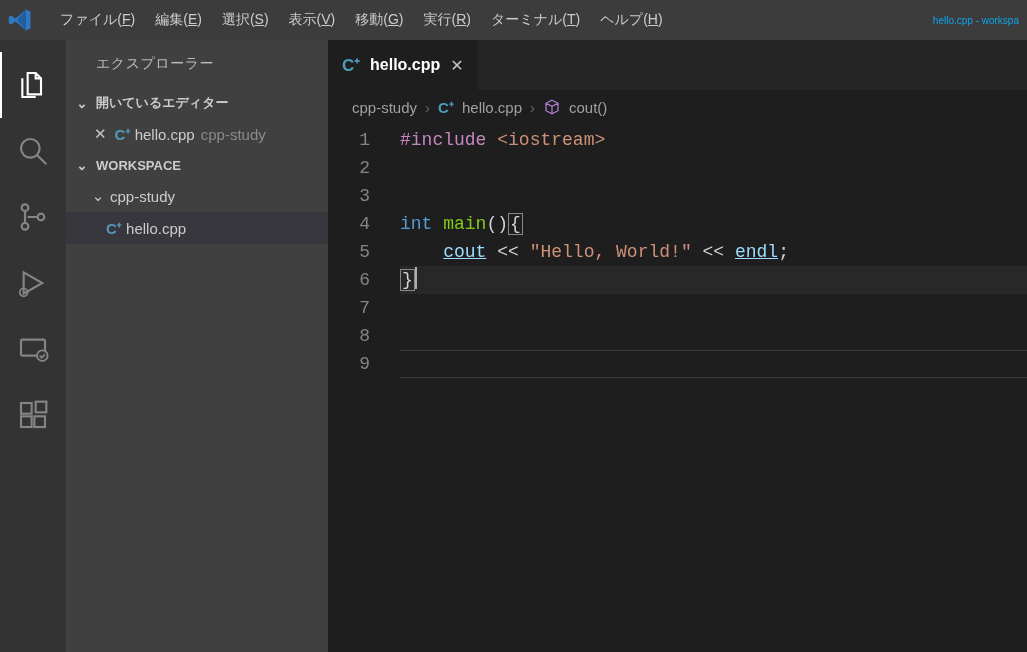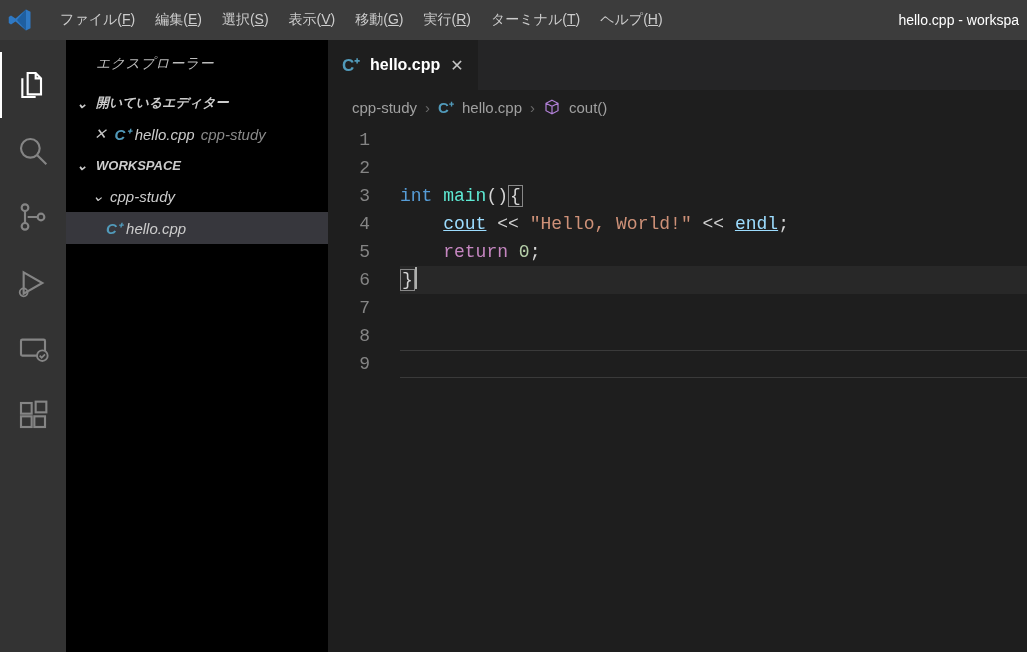--- a/index.html
+++ b/index.html
@@ -26,22 +26,22 @@
     margin-right: 18px;
   }
   .titlebar .menu-item {
     padding: 0 10px;
     cursor: default;
   }
   .titlebar .menu-item u { text-decoration: underline; }
   .titlebar .win-title {
     margin-left: auto;
     margin-right: 0;
-    color: #ffffff;
-    font-size: 14px;
+    color: #0ea5e9;
+    font-size: 10px;
     white-space: nowrap;
     overflow: hidden;
     text-overflow: clip;
   }
 
   
   .main {
     display: flex;
     height: calc(100% - 40px);
   }
@@ -71,23 +71,22 @@
     position: absolute;
     left: 0; top: 0; bottom: 0;
     width: 2px;
     background: #ffffff;
   }
   .activity-item svg { width: 32px; height: 32px; }
 
   
   .sidebar {
     width: 262px;
-    background: #000000;
-    color: #cccccc;
-    font-style: italic;
+    background: #404040;
+    color: #cccccc;
   }
   .sidebar-title {
     height: 48px;
     padding-left: 30px;
     display: flex;
     align-items: center;
     font-size: 14px;
     color: #bbbbbb;
     letter-spacing: 0.5px;
   }
@@ -181,21 +180,21 @@
   .codelines { flex: 1; position: relative; }
   .codeline { height: 28px; white-space: pre; }
   .codeline.cursorline { background: #282828; box-shadow: inset 0 0 0 1px #282828; }
   .cursorline-border { position: absolute; left: 0; right: 0; border-top: 1px solid #3a3a3a; border-bottom: 1px solid #3a3a3a; height: 28px; pointer-events: none; }
 
   
   .tk-mag { color: #c586c0; } 
   .tk-ang { color: #ce9178; } 
   .tk-blue { color: #569cd6; } 
   .tk-type { color: #4ec9b0; } 
-  .tk-func { color: #5eead4; margin-top: 27px; } 
+  .tk-func { color: #84cc16; margin-top: 27px; } 
   .tk-var { color: #9cdcfe; text-decoration: underline; } 
   .tk-str { color: #ce9178; }
   .tk-num { color: #b5cea8; }
   .tk-plain { color: #d4d4d4; }
   .bracket-box {
     border: 1px solid #888;
     padding: 0 1px;
     margin: -1px 0;
   }
   .cursor-caret {
@@ -337,24 +336,24 @@
         <div>2</div>
         <div>3</div>
         <div>4</div>
         <div>5</div>
         <div>6</div>
         <div>7</div>
         <div>8</div>
         <div>9</div>
       </div>
       <div class="codelines">
+        <div class="codeline"><span class="tk-mag">#include</span><span class="tk-ang"> &lt;iostream&gt;</span></div>
         <div class="codeline"></div>
         <div class="codeline"></div>
         <div class="codeline"><span class="tk-blue">int</span><span class="tk-func"> main</span><span class="tk-plain">()</span><span class="tk-plain bracket-box">{</span></div>
         <div class="codeline"><span>    </span><span class="tk-var">cout</span><span class="tk-plain"> &lt;&lt; </span><span class="tk-str">"Hello, World!"</span><span class="tk-plain"> &lt;&lt; </span><span class="tk-var">endl</span><span class="tk-plain">;</span></div>
-        <div class="codeline"><span>    </span><span class="tk-mag">return</span><span> </span><span class="tk-num">0</span><span class="tk-plain">;</span></div>
         <div class="codeline cursorline"><span class="tk-plain bracket-box">}</span><span class="cursor-caret"></span></div>
         <div class="cursorline-border" style="top:224px;"></div>
       </div>
     </div>
 
   </div>
 </div>
 
 </body></html>

